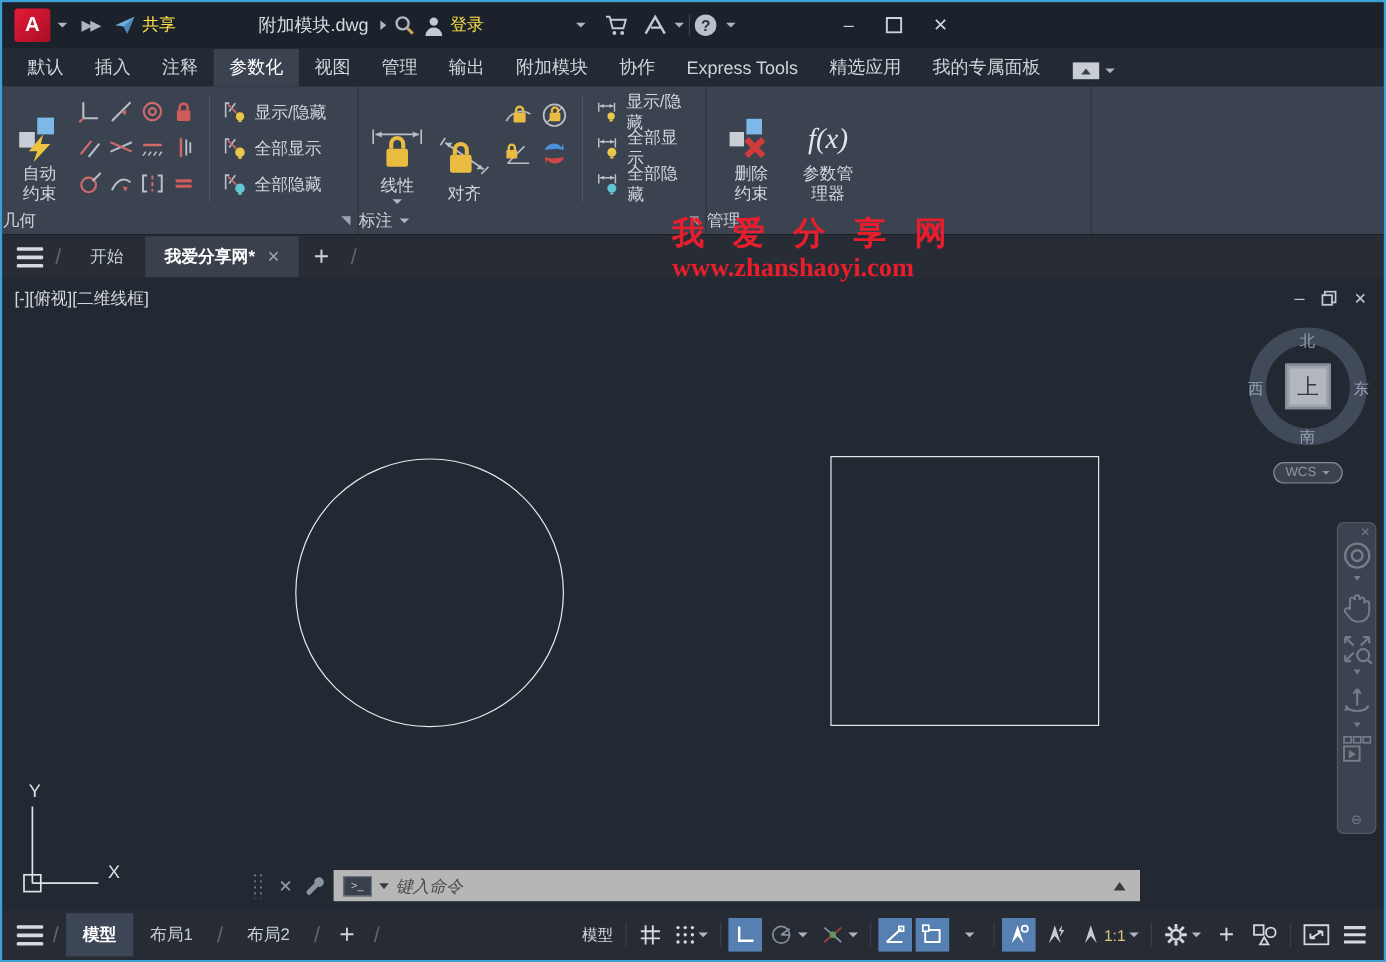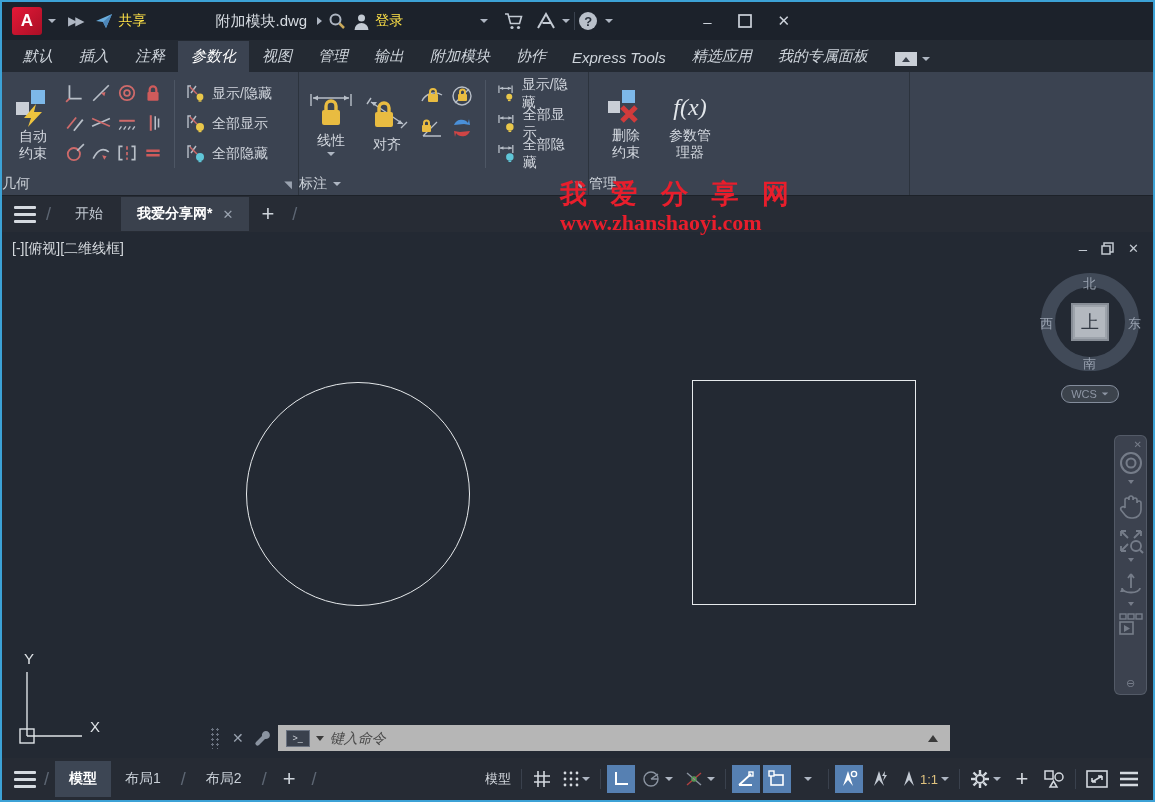--- a/index.html
+++ b/index.html
@@ -14,36 +14,36 @@
   .tb-btn { display:flex; align-items:center; gap:5px; color:#fde047; font-size:14px; padding:0 7px; height:28px; cursor:default; }
   .doc-title { color:#d6dbe1; font-size:15px; margin-left:62px; margin-right:10px; }
   .search-box { width:228px; height:22px; background:#3e4957; border:1px solid #525d6b; color:#d6dbe1; font-size:13px; padding:0 8px; margin-left:10px; }
   .search-box::placeholder { color:#97a2b0; font-style:italic; }
   .win-ctrls { display:flex; align-items:center; gap:26px; margin-left:90px; margin-right:10px; }
   .win-ctrls span { color:#ccd2da; font-size:15px; }
   .vsep-t { width:1px; height:18px; background:#3a424e; margin:0 4px; }
   .help-circle { width:18px; height:18px; border-radius:50%; background:#b9c0ca; color:#2a313c; font-size:13px; font-weight:bold; display:flex; align-items:center; justify-content:center; }
 
   
-  .ribbon-tabs { height:32px; background:#242a33; display:flex; align-items:flex-end; padding:0 8px; flex-shrink:0;font-style:italic; }
+  .ribbon-tabs { height:32px; background:#242a33; display:flex; align-items:flex-end; padding:0 8px; flex-shrink:0; }
   .rtab { color:#ced4db; font-size:15px; padding:6px 13px; cursor:default; }
   .rtab.active { background:#3b4351; color:#fff; }
   .rtab-overflow { margin-left:14px; margin-bottom:6px; display:flex; align-items:center; gap:5px; }
   .rtab-overflow .box { width:22px; height:14px; background:#c9ced6; display:flex; align-items:center; justify-content:center; }
   .rtab-overflow .box i { width:0;height:0;border-left:4px solid transparent;border-right:4px solid transparent;border-bottom:5px solid #39404c; }
 
   
   .ribbon { height:124px; background:#3b4351; display:flex; border-bottom:1px solid #1d2229; flex-shrink:0; }
   .panel { display:flex; flex-direction:column; }
   .panel-content { flex:1; display:flex; padding:4px 6px 0 6px; gap:4px; }
   .panel-label { height:23px; display:flex; align-items:center; justify-content:flex-start; color:#cdd3da; font-size:14px; gap:6px; position:relative; }
   .launcher { position:absolute; right:6px; bottom:5px; color:#9aa3b0; font-size:10px; }
   .psep { width:1px; background:#2c333d; }
   .isep { width:1px; background:#4d5664; margin:4px 4px; }
-  .bigbtn { display:flex; flex-direction:column; align-items:center; justify-content:center; padding:2px 4px; color:#d2d7de; font-size:14px; line-height:17px; text-align:center; }
+  .bigbtn { display:flex; flex-direction:column; align-items:center; justify-content:flex-end; padding:2px 4px; color:#d2d7de; font-size:14px; line-height:17px; text-align:center; }
   .bigbtn .lbl { width:34px; }
   .bigbtn .lbl3 { width:50px; }
   .cgrid { display:grid; grid-template-columns:repeat(4,26px); grid-template-rows:repeat(3,30px); align-items:center; justify-items:center; margin-top:2px; }
   .showcol { display:flex; flex-direction:column; justify-content:flex-start; gap:3px; padding-top:4px; }
   .showbtn { display:flex; align-items:center; gap:6px; color:#d2d7de; font-size:14px; height:27px; padding:0 4px; }
   .fx { font-family:"Liberation Serif","DejaVu Serif",serif; font-style:italic; color:#e2e6ea; font-size:24px; height:40px; display:flex; align-items:center; }
 
   
   .filetabs { height:36px; background:#272c35; display:flex; align-items:center; padding:0 10px; flex-shrink:0; gap:2px; }
   .hamb { width:26px; display:flex; flex-direction:column; gap:4px; padding:0 2px; }

